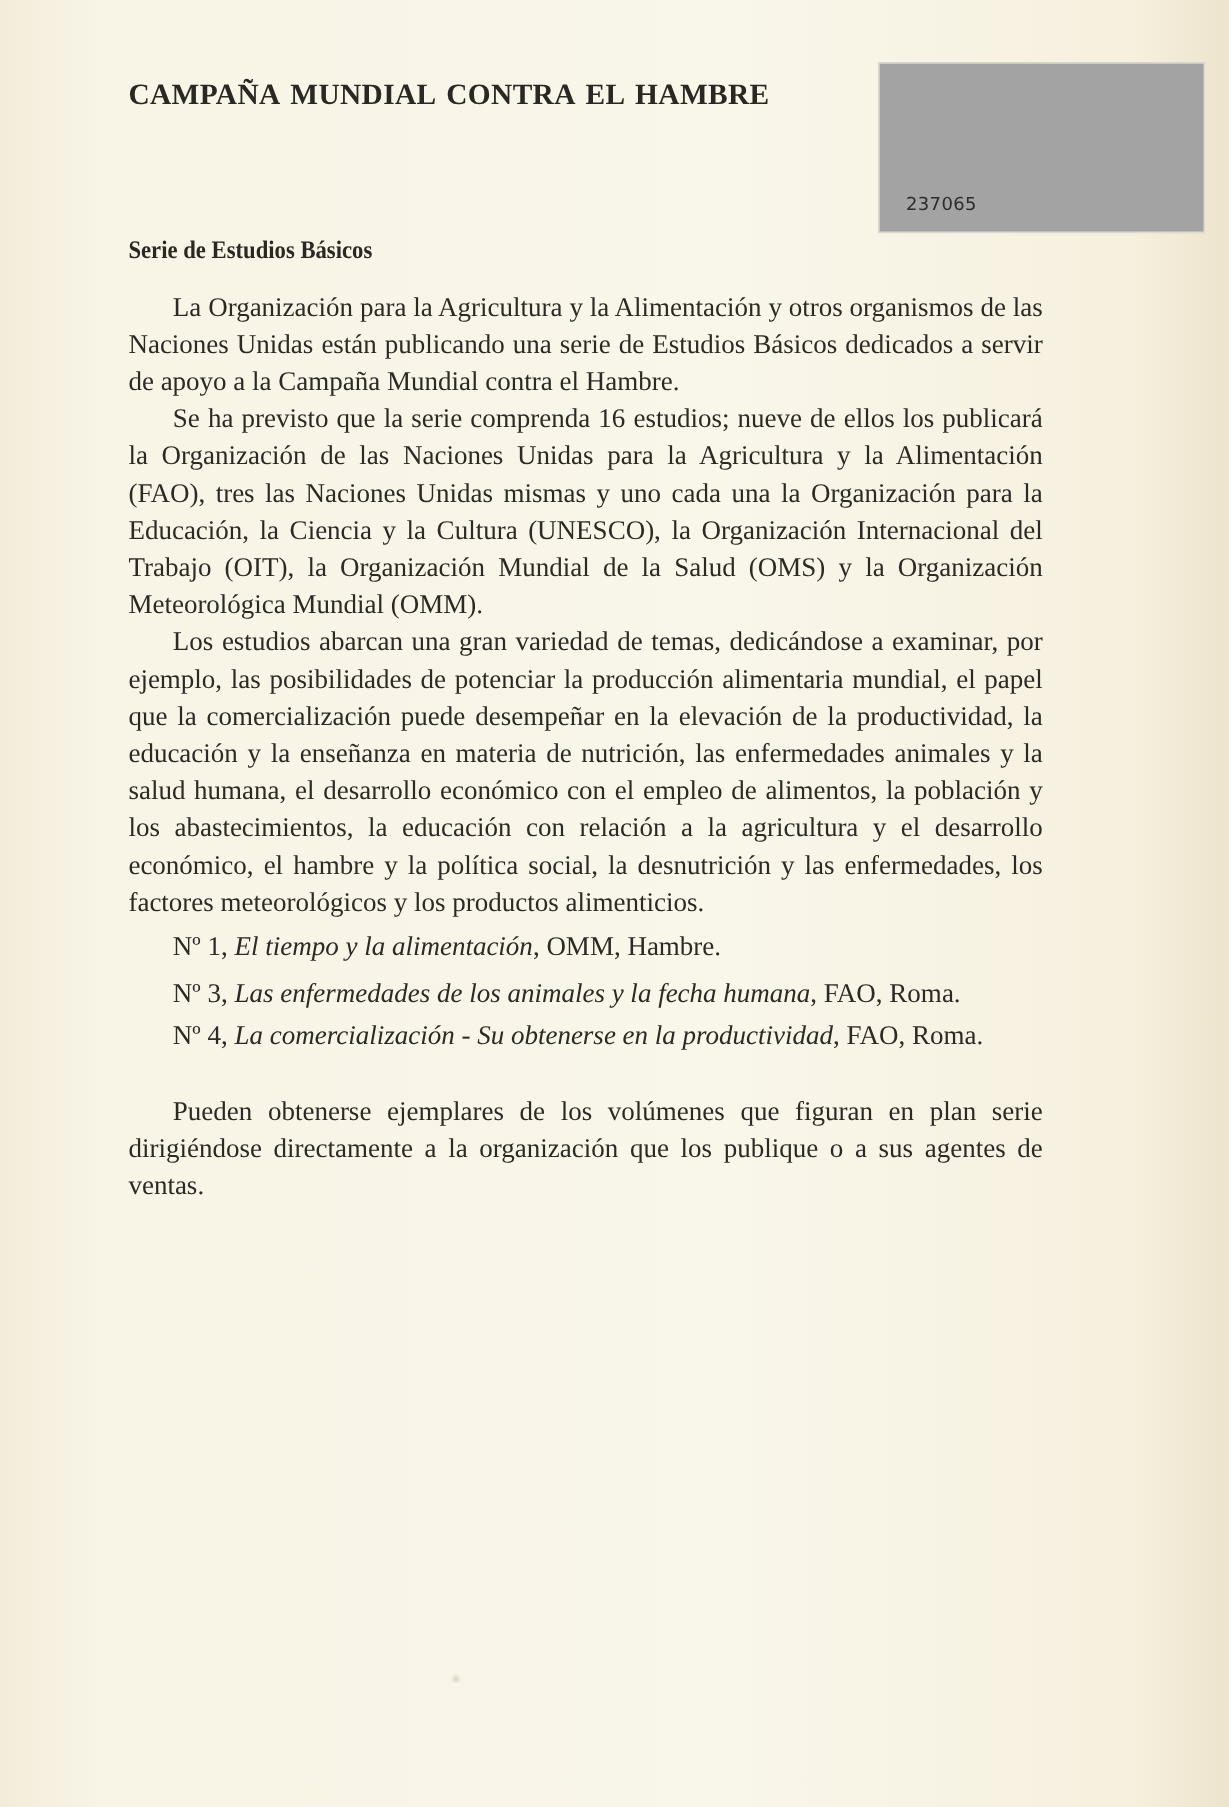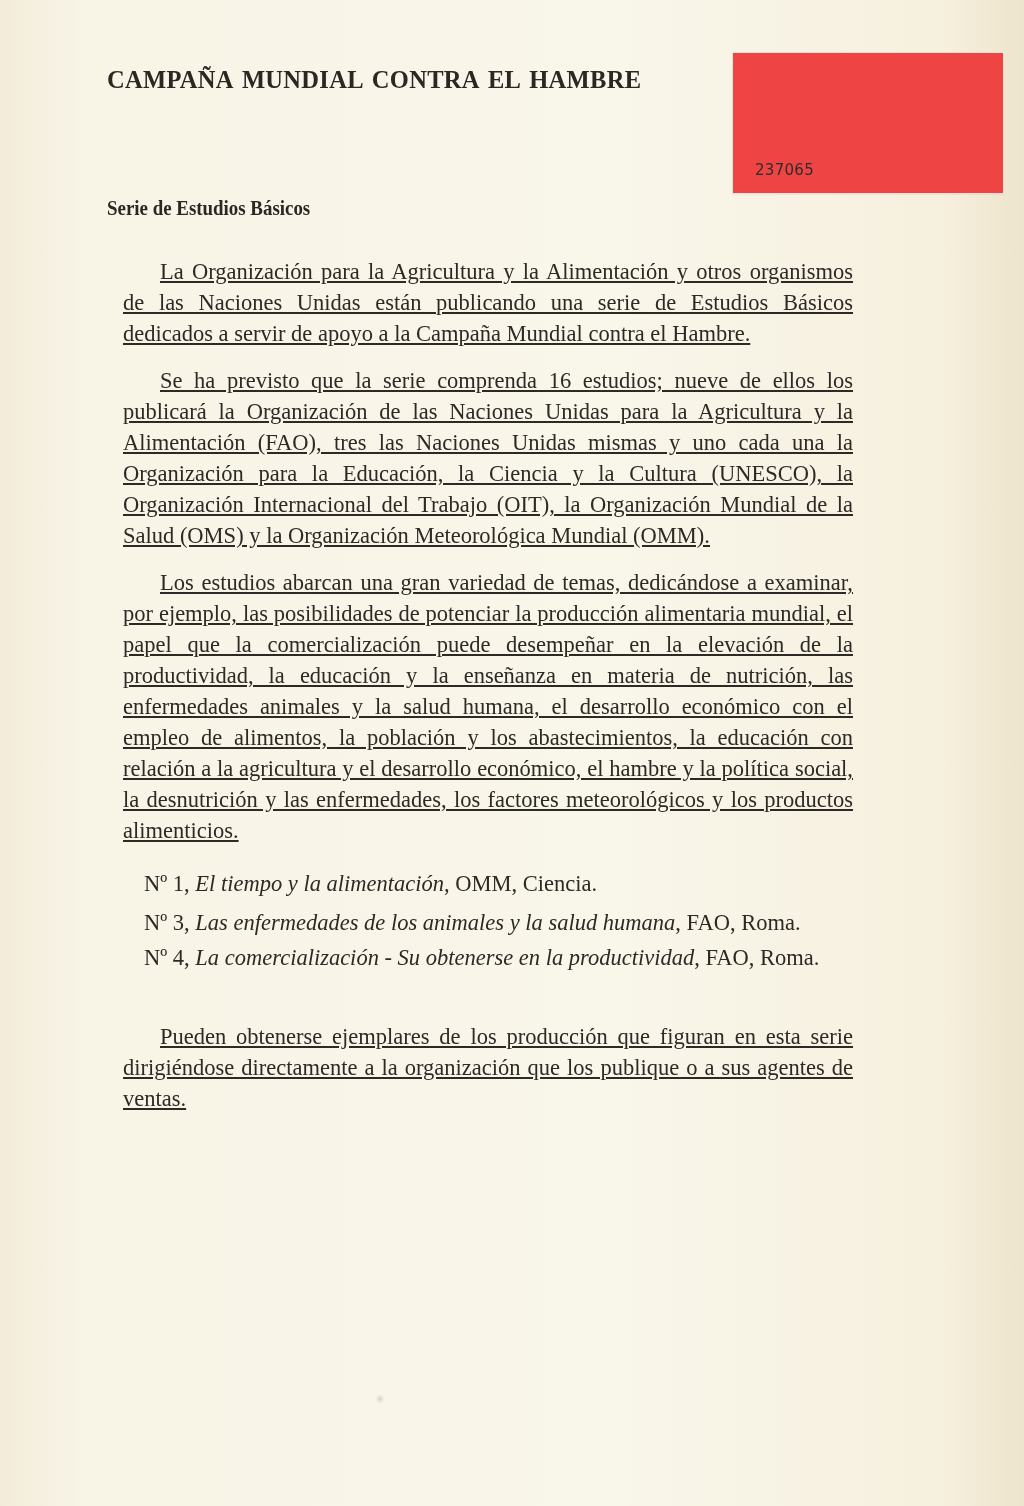--- a/index.html
+++ b/index.html
@@ -31,21 +31,21 @@
       word-spacing: 3px;
       color: #2b2723;
       white-space: nowrap;
     }
     .label-sticker {
       position: absolute;
       left: 732px;
       top: 52px;
       width: 270px;
       height: 140px;
-      background: #ef4444;
+      background: #a3a3a3;
       border: 1px solid #e7e4da;
       box-shadow: 0 1px 1px rgba(0,0,0,0.04);
     }
     .label-number {
       position: absolute;
       left: 22px;
       top: 108px;
       font-family: "DejaVu Sans", "Liberation Sans", sans-serif;
       font-size: 15px;
       color: #2d2d2d;
@@ -65,24 +65,23 @@
     .body-text {
       position: absolute;
       left: 107px;
       width: 762px;
       font-size: 22.5px;
       line-height: 31px;
       text-align: justify;
       color: #2d2925;
     }
     .para {
-      margin: 16px;
+      margin: 0;
       text-indent: 37px;
       text-align: justify;
-      text-decoration: underline;
     }
     .para .it { font-style: italic; }
     .list-item {
       margin: 0;
       text-indent: 37px;
       text-align: justify;
     }
     .list-item .it { font-style: italic; }
     .gap-small { height: 6px; }
     .gap-item { height: 4px; }
@@ -107,27 +106,27 @@
 
   <div class="series-title">Serie de Estudios Básicos</div>
 
   <div class="body-text" style="top: 240px;">
     <p class="para">La Organización para la Agricultura y la Alimentación y otros organismos de las Naciones Unidas están publicando una serie de Estudios Básicos dedicados a servir de apoyo a la Campaña Mundial contra el Hambre.</p>
     <p class="para">Se ha previsto que la serie comprenda 16 estudios; nueve de ellos los publicará la Organización de las Naciones Unidas para la Agricultura y la Alimentación (FAO), tres las Naciones Unidas mismas y uno cada una la Organización para la Educación, la Ciencia y la Cultura (UNESCO), la Organización Internacional del Trabajo (OIT), la Organización Mundial de la Salud (OMS) y la Organización Meteorológica Mundial (OMM).</p>
     <p class="para">Los estudios abarcan una gran variedad de temas, dedicándose a examinar, por ejemplo, las posibilidades de potenciar la producción alimentaria mundial, el papel que la comercialización puede desempeñar en la elevación de la productividad, la educación y la enseñanza en materia de nutrición, las enfermedades animales y la salud humana, el desarrollo económico con el empleo de alimentos, la población y los abastecimientos, la educación con relación a la agricultura y el desarrollo económico, el hambre y la política social, la desnutrición y las enfermedades, los factores meteorológicos y los productos alimenticios.</p>
 
     <div class="gap-small"></div>
 
-    <p class="list-item"><span>Nº 1, </span><span class="it">El tiempo y la alimentación</span><span>, OMM, Ciencia.</span></p>
+    <p class="list-item"><span>Nº 1, </span><span class="it">El tiempo y la alimentación</span><span>, OMM, Hambre.</span></p>
     <div class="gap-item"></div>
     <div class="gap-item"></div>
-    <p class="list-item"><span>Nº 3, </span><span class="it">Las enfermedades de los animales y la salud humana</span><span>, FAO, Roma.</span></p>
+    <p class="list-item"><span>Nº 3, </span><span class="it">Las enfermedades de los animales y la fecha humana</span><span>, FAO, Roma.</span></p>
     <div class="gap-item"></div>
     <p class="list-item"><span>Nº 4, </span><span class="it">La comercialización - Su obtenerse en la productividad</span><span>, FAO, Roma.</span></p>
     <div class="gap-item"></div>
 
     <div class="gap-large"></div>
 
-    <p class="para">Pueden obtenerse ejemplares de los producción que figuran en esta serie dirigiéndose directamente a la organización que los publique o a sus agentes de ventas.</p>
+    <p class="para">Pueden obtenerse ejemplares de los volúmenes que figuran en plan serie dirigiéndose directamente a la organización que los publique o a sus agentes de ventas.</p>
   </div>
 
   <div class="speck"></div>
 </div>
 
 </body></html>

